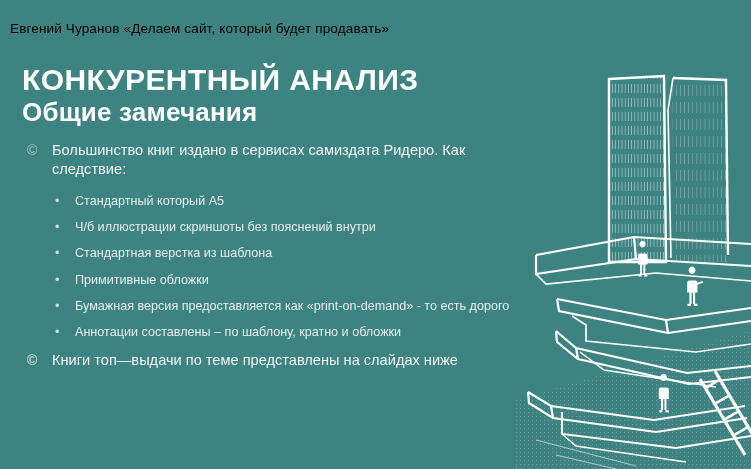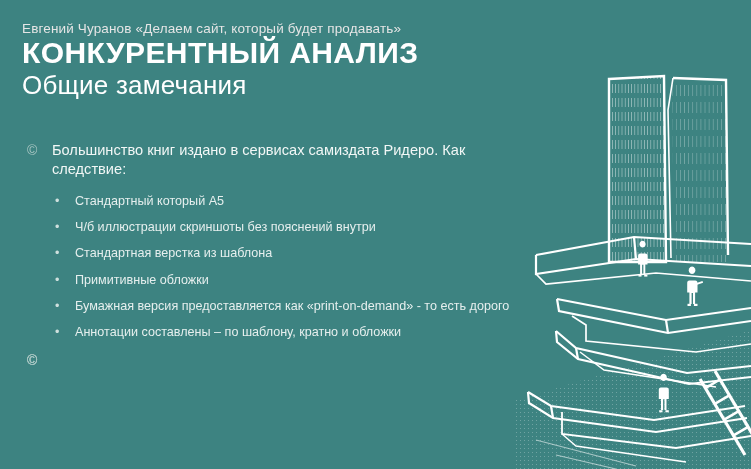--- a/index.html
+++ b/index.html
@@ -32,44 +32,44 @@
   #content {
     position: absolute;
     left: 0;
     top: 0;
     width: 530px;
     height: 469px;
   }
 
   .kicker {
     position: absolute;
-    left: 22px;
+    left: 10px;
     top: 21px;
     font-size: 13.5px;
     letter-spacing: 0.15px;
-    color: #e5e5e5;
+    color: #000000;
     white-space: nowrap;
   }
 
   .title-block {
     position: absolute;
     left: 22px;
-    top: 36px;
+    top: 63px;
   }
   .title-line1 {
     font-size: 30px;
     font-weight: bold;
     color: #ffffff;
     letter-spacing: 0.4px;
     line-height: 1.12;
     white-space: nowrap;
   }
   .title-line2 {
     font-size: 26px;
-    font-weight: normal;
+    font-weight: bold;
     color: #ffffff;
     letter-spacing: 0.2px;
     line-height: 1.18;
     white-space: nowrap;
   }
 
   #bullet-list {
     position: absolute;
     left: 22px;
     top: 141px;
@@ -239,17 +239,17 @@
         <div class="sub-group">
           <div class="lvl2"><span class="marker">•</span><span>Стандартный который А5</span></div>
           <div class="lvl2"><span class="marker">•</span><span>Ч/б иллюстрации скриншоты без пояснений внутри</span></div>
           <div class="lvl2"><span class="marker">•</span><span>Стандартная верстка из шаблона</span></div>
           <div class="lvl2"><span class="marker">•</span><span>Примитивные обложки</span></div>
           <div class="lvl2"><span class="marker">•</span><span>Бумажная версия предоставляется как  «print-on-demand» - то есть дорого</span></div>
           <div class="lvl2"><span class="marker">•</span><span>Аннотации составлены – по шаблону, кратно и обложки</span></div>
         </div>
         <div class="lvl1"><span class="marker">©</span></div>
         <div class="lvl1"><span class="marker">©</span></div>
-        <div class="lvl1"><span class="marker">©</span></div>
+        <div class="lvl1"><span class="marker">©</span><span>Книги топ—выдачи по теме представлены на слайдах ниже</span></div>
       </div>
 
   </div>
 </div>
 
 </body></html>

